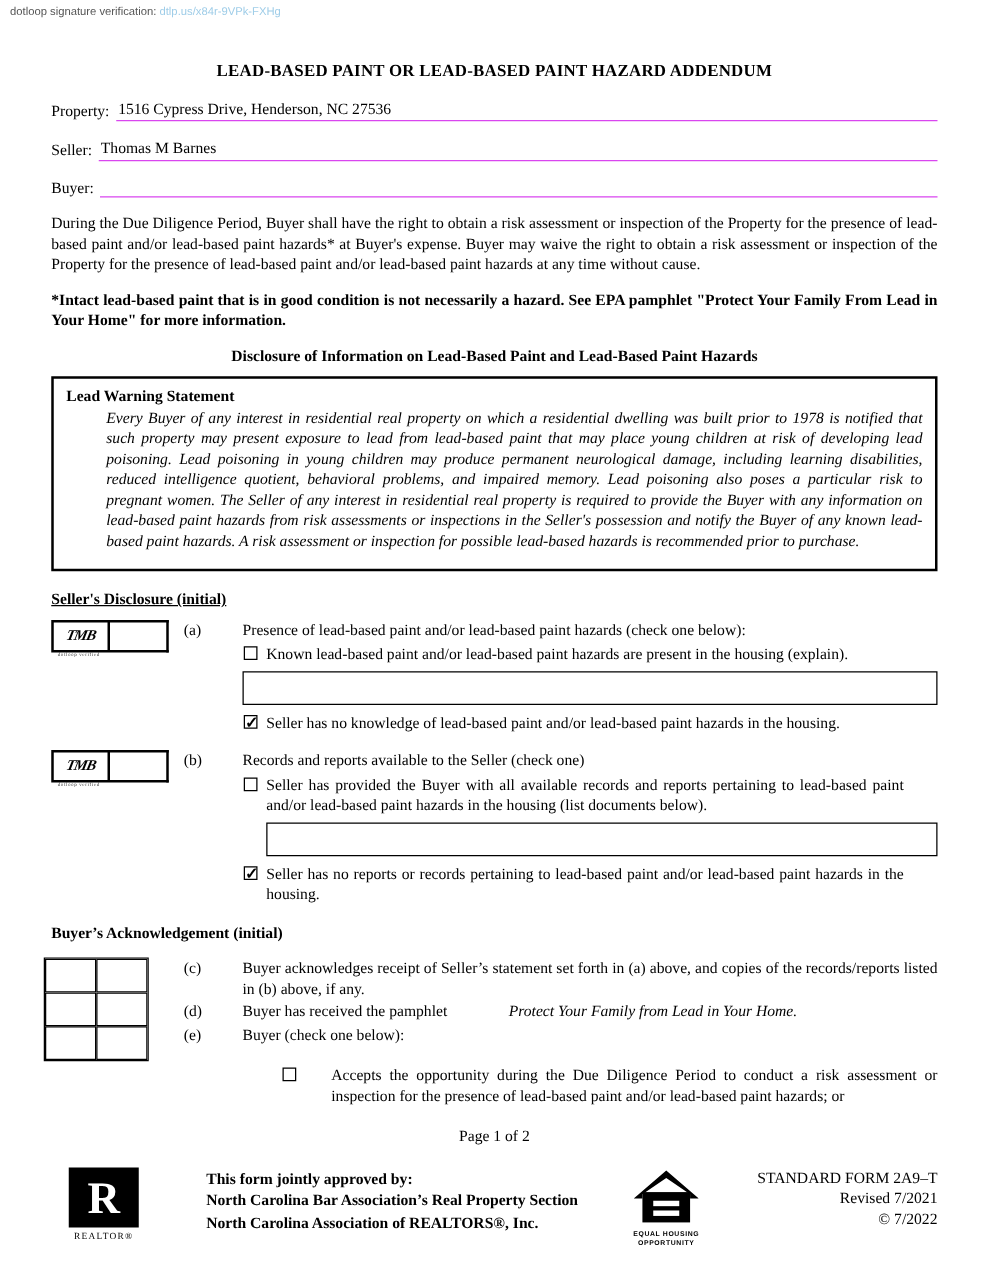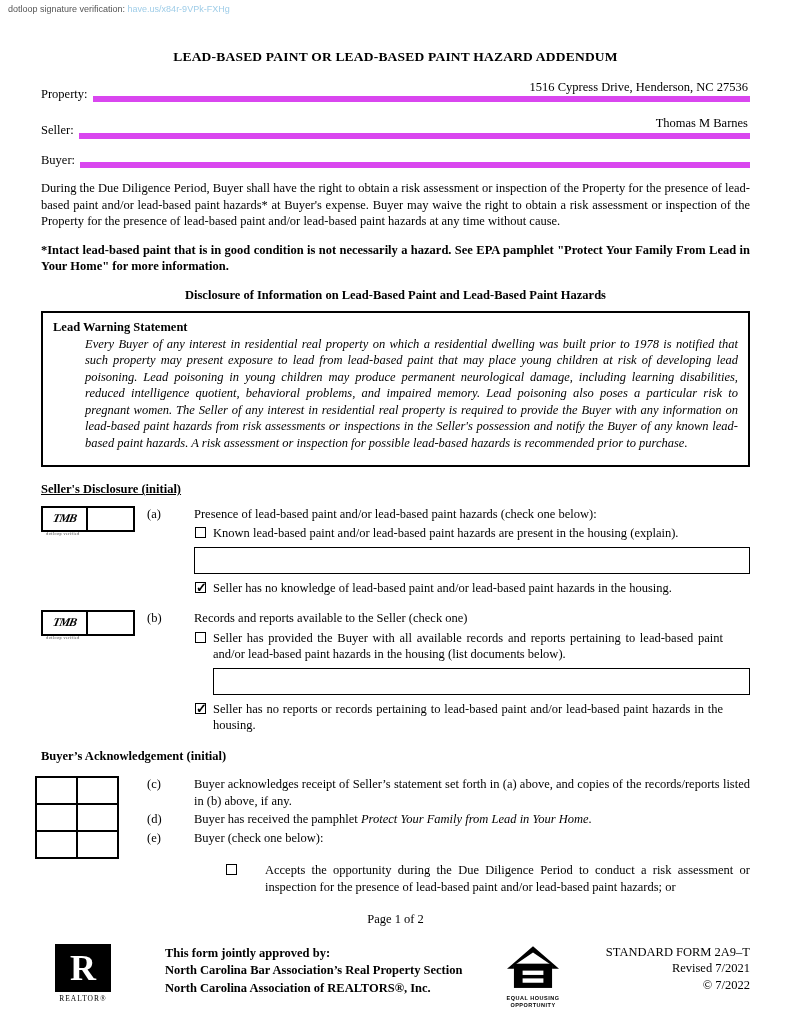--- a/index.html
+++ b/index.html
@@ -8,21 +8,21 @@
   .page { width:791px; height:1024px; padding:4px 41px 0 41px; position:relative; }
 
   
   .verify { font-family:"Liberation Sans", sans-serif; font-size:9px; color:#555; margin-left:-33px; }
   .verify a { color:#9fcde8; text-decoration:none; }
 
   
   .title { text-align:center; font-weight:bold; font-size:13.5px; margin-top:32px; letter-spacing:.2px; }
   .field-row { display:flex; margin-top:13px; align-items:flex-end; }
   .field-row .lbl { white-space:nowrap; padding-right:5px; }
-  .field-row .val { flex:1; border-bottom:6px solid #d946ef; padding:0 2px 1px 2px; min-height:16px;text-align:right; }
+  .field-row .val { flex:1; border-bottom:1px solid #d946ef; padding:0 2px 1px 2px; min-height:16px; }
 
   .para { margin-top:12px; text-align:justify; }
   .para.bold { font-weight:bold; }
 
   .center-head { text-align:center; font-weight:bold; margin-top:12px; }
 
   
   .warnbox { border:2px solid #000; margin-top:8px; padding:6px 10px 14px 10px; }
   .warnbox .wh { font-weight:bold; }
   .warnbox .wb { font-style:italic; text-align:justify;margin-left:32px; }
@@ -49,21 +49,21 @@
 
   .explain-box { border:1px solid #000; height:27px; margin:5px 0 6px 0; background:#fff; }
 
   
   .ack-grid { display:grid; grid-template-columns:41px 41px; margin-left:-6px; border:1px solid #000; width:84px; }
   .ack-cell { width:41px; height:27px; border:1px solid #000; background:#fff; }
   .ack-items { flex:1; }
   .ack-row { display:flex; margin-top:2px; }
   .ack-row .item-label { padding-top:0; }
   .ack-row .txt { flex:1; text-align:justify; }
-  .italic { font-style:italic; }
+  .italic { font-style:italic;margin-left:46px; }
 
   .page-num { text-align:center; margin-top:16px; }
 
   
   .footer { display:flex; margin-top:12px; align-items:flex-start; }
   .realtor-block { width:84px; flex:none; text-align:center; padding-top:4px; }
   .realtor-badge { width:56px; height:48px; background:#000; color:#fff; display:flex; align-items:center; justify-content:center; margin:0 auto; }
   .realtor-badge span { font-family:"Liberation Serif", serif; font-weight:bold; font-size:36px; line-height:1; }
   .realtor-caption { font-size:7.5px; letter-spacing:1px; margin-top:2px; }
   .approved-block { flex:1; font-weight:bold; font-size:12.5px; padding-top:4px; }
@@ -72,21 +72,21 @@
   .eho-caption { font-family:"Liberation Sans", sans-serif; font-size:5.5px; font-weight:bold; letter-spacing:.5px; line-height:1.2; margin-top:1px; }
   .form-block { width:175px; flex:none; text-align:right; font-weight:normal; padding-top:4px; }
 </style>
 </head>
 <body>
 
 <div class="page">
 
   <div class="verify">
     <span>dotloop signature verification:</span>
-    <a href="#">have.us/x84r-9VPk-FXHg</a>
+    <a href="#">dtlp.us/x84r-9VPk-FXHg</a>
   </div>
 
   <div class="title">LEAD-BASED PAINT OR LEAD-BASED PAINT HAZARD ADDENDUM</div>
 
   <div class="field-row">
     <span class="lbl">Property:</span>
     <span class="val">1516 Cypress Drive, Henderson, NC 27536</span>
   </div>
   <div class="field-row">
     <span class="lbl">Seller:</span>

